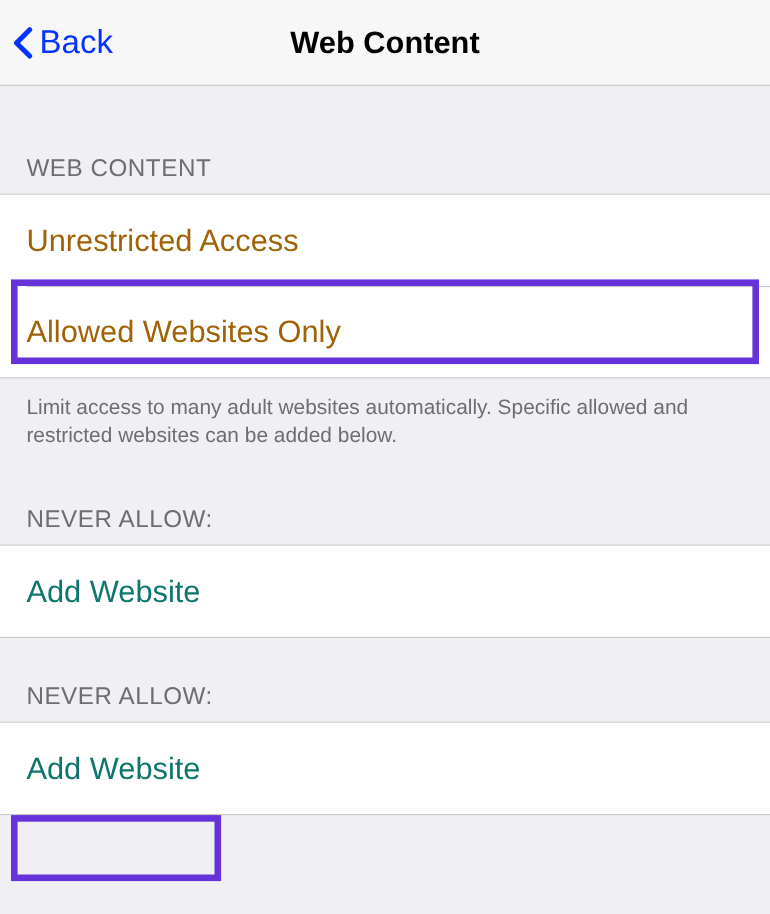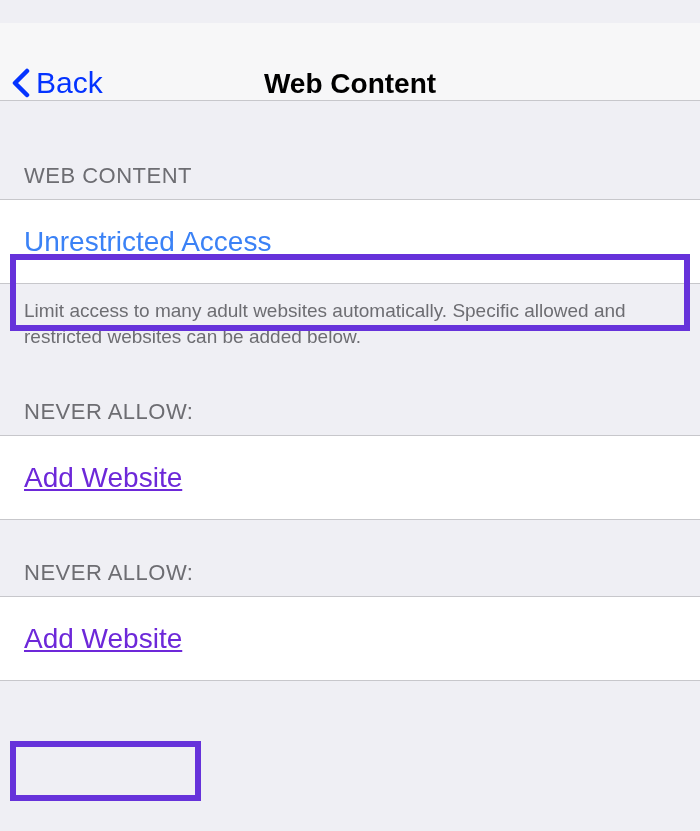--- a/index.html
+++ b/index.html
@@ -13,22 +13,21 @@
       height: 831px;
       background: #efeff4;
       position: relative;
     }
     .nav-bar {
       height: 78px;
       background: #f7f7f8;
       border-bottom: 1px solid #c7c7cb;
       position: relative;
       display: flex;
-      align-items: flex-end;
-      margin-top: 23px;
+      align-items: center;
     }
     .back-btn {
       display: flex;
       align-items: center;
       padding-left: 12px;
       color: #0433ff;
       font-size: 30px;
       font-weight: 400;
       cursor: pointer;
     }
@@ -64,36 +63,35 @@
       background: #fff;
       border-top: 1px solid #c7c7cb;
       border-bottom: 1px solid #c7c7cb;
     }
     .cell {
       min-height: 83px;
       display: flex;
       align-items: center;
       padding: 0 24px;
       font-size: 28px;
-      color: #3b82f6;
+      color: #a16207;
       position: relative;
       cursor: pointer;
     }
     .cell + .cell::before {
       content: '';
       position: absolute;
       top: 0;
       left: 24px;
       right: 0;
       height: 1px;
       background: #c7c7cb;
     }
     .cell-link {
-      color: #6d28d9;
-      text-decoration: underline;
+      color: #0f766e;
     }
     .checkmark {
       margin-left: auto;
       width: 28px;
       height: 22px;
       color: #0f5fd8;
     }
     .highlight-box-1 {
       position: absolute;
       top: 254px;
@@ -127,20 +125,23 @@
   </div>
   <div class="nav-title">Web Content</div>
 </div>
 
 <div class="section-header first">WEB CONTENT</div>
 
 <div class="cell-group">
   <div class="cell">
     <span>Unrestricted Access</span>
   </div>
+  <div class="cell">
+    <span>Allowed Websites Only</span>
+  </div>
 </div>
 
 <div class="section-footer">Limit access to many adult websites automatically. Specific allowed and restricted websites can be added below.</div>
 
 <div class="section-header">NEVER ALLOW:</div>
 
 <div class="cell-group">
   <div class="cell cell-link">
     <span>Add Website</span>
   </div>

